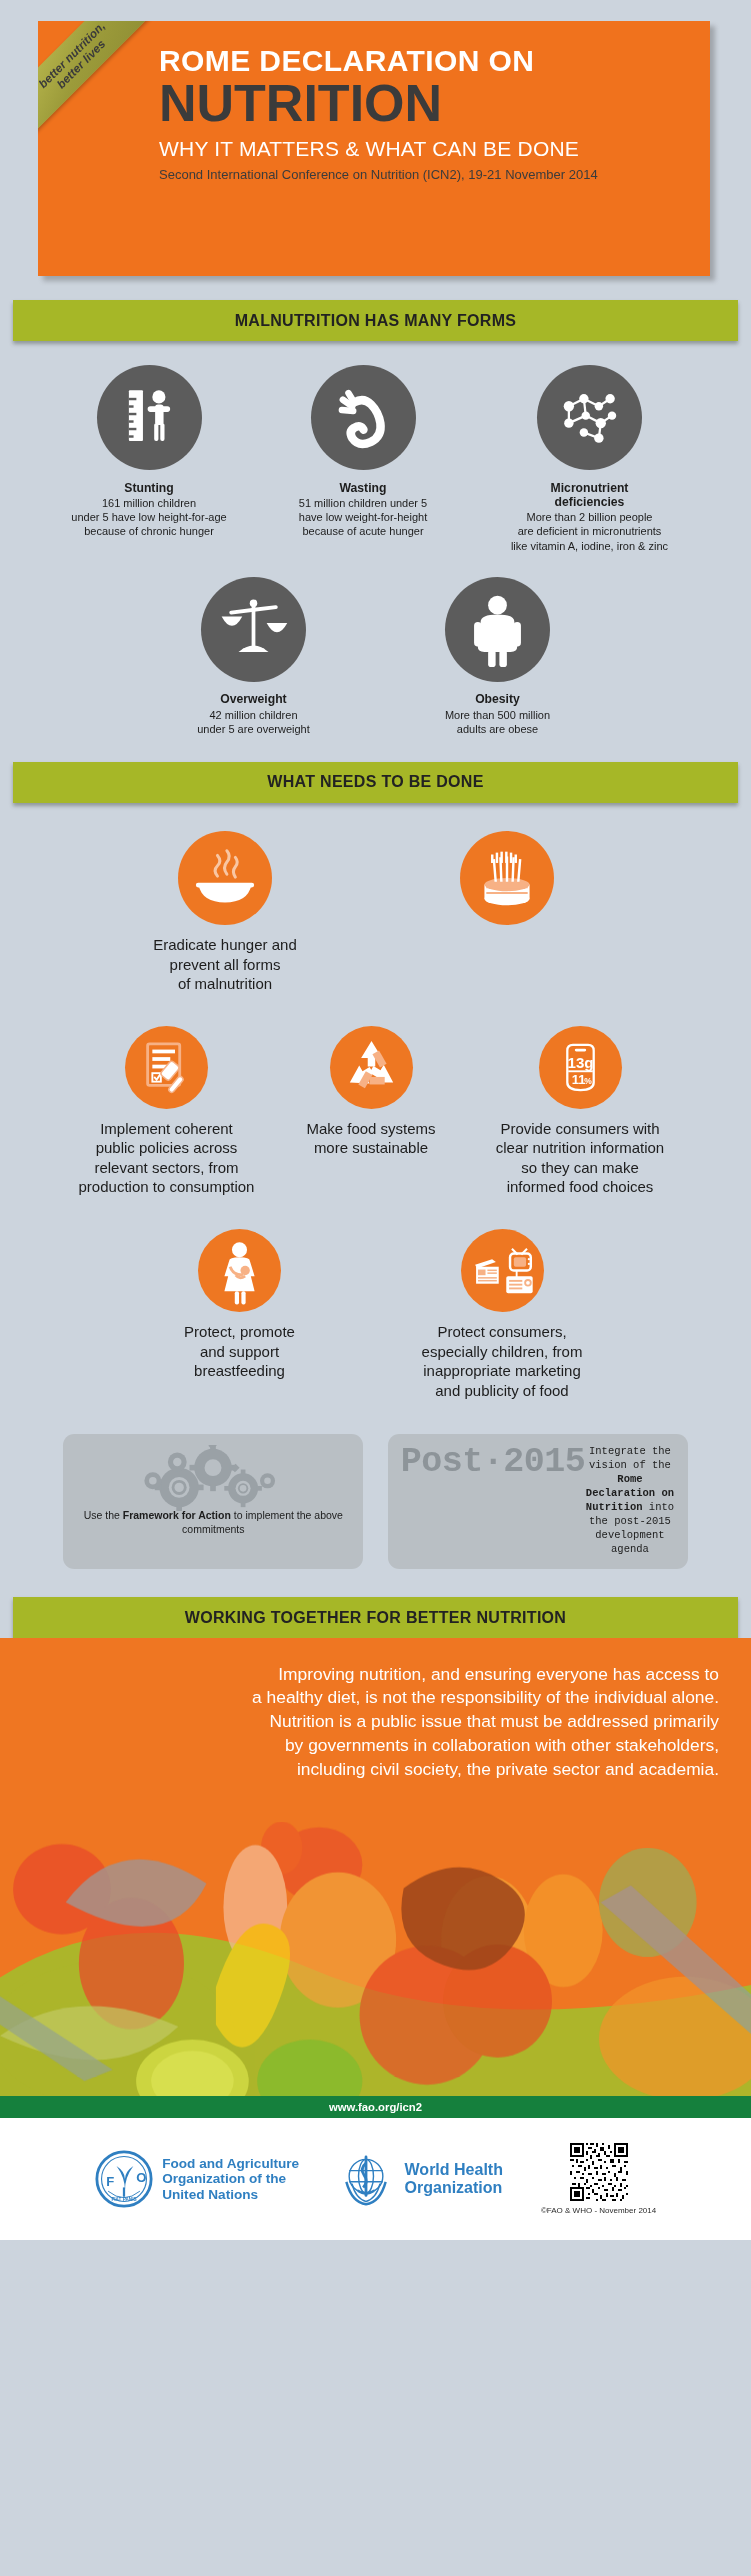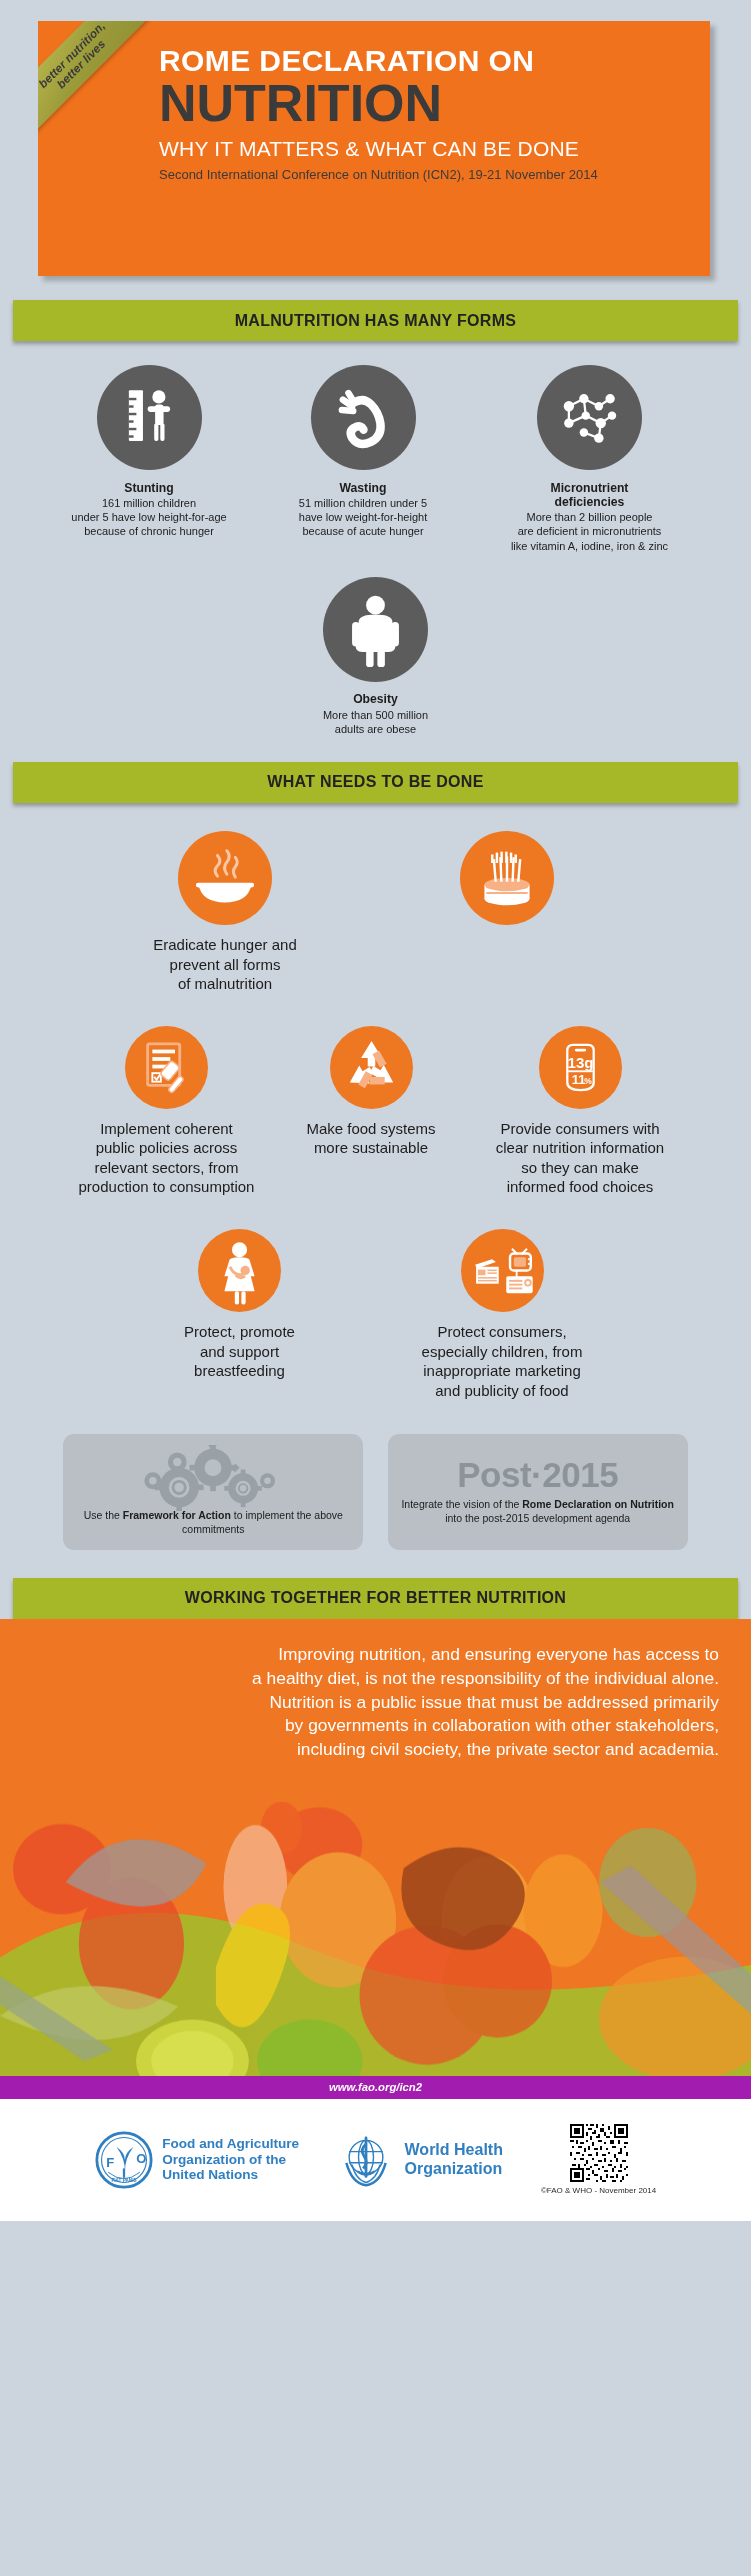--- a/index.html
+++ b/index.html
@@ -180,22 +180,22 @@
     color: #ffffff;
     font-size: 17.4px;
     line-height: 1.37;
     text-align: right;
   }
   .veg-band { position: relative; height: 297px; background: #ef7622; overflow: hidden; }
   .veg-band svg { position: absolute; inset: 0; }
 
   
   .urlbar {
-    height: 22.5px; background: #a21caf;
-    display: flex; align-items: center; justify-content: center; font-style: italic;
+    height: 22.5px; background: #15803d;
+    display: flex; align-items: center; justify-content: center;
   }
   .urlbar span { color: #ffffff; font-size: 11.3px; font-weight: bold; }
 
   
   .footer {
     background: #ffffff; height: 122px;
     display: flex; align-items: center; justify-content: center; gap: 38px;
     padding: 0 38px;
   }
   .logo-unit { display: flex; align-items: center; gap: 9.4px; }
@@ -304,20 +304,38 @@
         <div class="card-title" style="white-space:pre-line;">Micronutrient
 deficiencies</div>
         <div class="card-desc" style="white-space: pre-line;">More than 2 billion people
 are deficient in micronutrients
 like vitamin A, iodine, iron &amp; zinc</div>
       </div>
     </div>
 
     <div class="row" style="gap:56px;margin-top:24.4px;">
 
+      <div class="card" style="width:188px;">
+        <div class="circle-grey">
+          <svg viewBox="0 0 112 112" width="105" height="105">
+            <g fill="#ffffff">
+              <rect x="54" y="30" width="4" height="46" rx="1.5"></rect>
+              <rect x="30" y="33" width="52" height="4" rx="2" transform="rotate(-7 56 35)"></rect>
+              <path d="M22 42 q11 20 22 0 z"></path>
+              <path d="M70 49 q11 20 22 0 z"></path>
+              <path d="M40 80 q16 -14 32 0 z"></path>
+              <rect x="44" y="76" width="24" height="4" rx="2"></rect>
+              <circle cx="56" cy="28" r="4"></circle>
+            </g>
+          </svg>
+        </div>
+        <div class="card-title" style="white-space: pre-line;">Overweight</div>
+        <div class="card-desc" style="white-space: pre-line;">42 million children
+under 5 are overweight</div>
+      </div>
 
       <div class="card" style="width:188px;">
         <div class="circle-grey">
           <svg viewBox="0 0 112 112" width="105" height="105">
             <g fill="#ffffff">
               <circle cx="56" cy="30" r="10"></circle>
               <path d="M38 48 q0 -8 18 -8 q18 0 18 8 l3 24 q1 8 -7 8 l-28 0 q-8 0 -7 -8 z"></path>
               <rect x="46" y="78" width="8" height="18" rx="3"></rect>
               <rect x="58" y="78" width="8" height="18" rx="3"></rect>
               <rect x="31" y="48" width="8" height="26" rx="4"></rect>
@@ -553,21 +571,21 @@
                   <circle r="3.5" fill="#b9bfc4"></circle>
                 </g>
             </g>
           </svg>
         </div>
         <div class="greybox-cap">
           <span>Use the </span><b>Framework for Action</b><span> to implement the above commitments</span>
         </div>
       </div>
 
-      <div class="greybox" style="width:300px;display:flex;flex-direction:column;justify-content:center;">
+      <div class="greybox" style="width:300px;display:flex;flex-direction:row;justify-content:center;font-family:Liberation Mono, monospace;">
         <div class="post2015">Post·2015</div>
         <div class="greybox-cap">
           <span>Integrate the vision of the </span><b>Rome Declaration on Nutrition</b><span> into the post-2015 development agenda</span>
         </div>
       </div>
     </div>
   </div>
 
   <div class="banner">
     <span class="banner-text">WORKING TOGETHER FOR BETTER NUTRITION</span>

